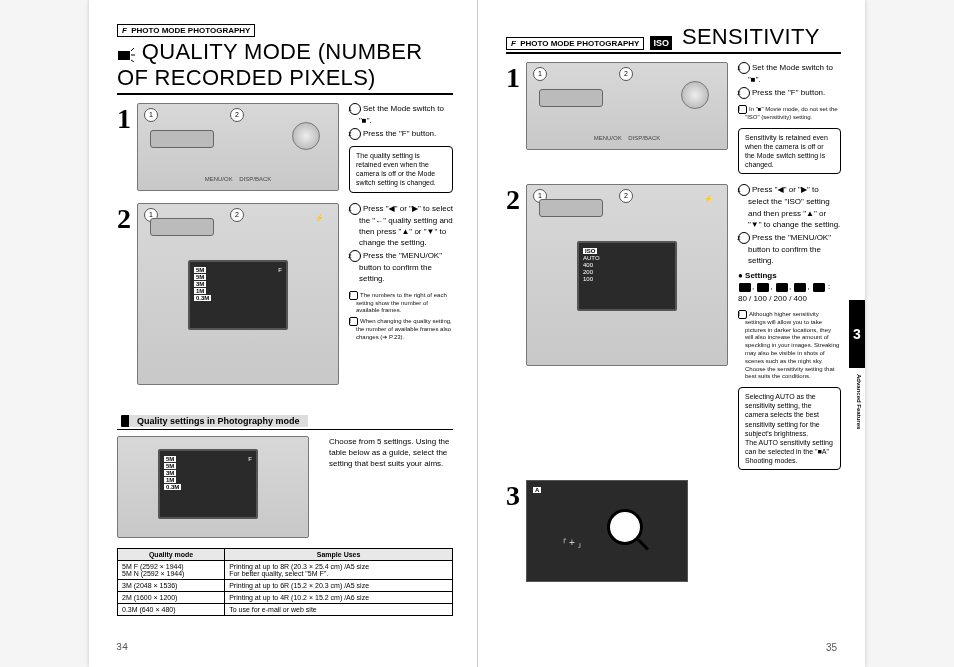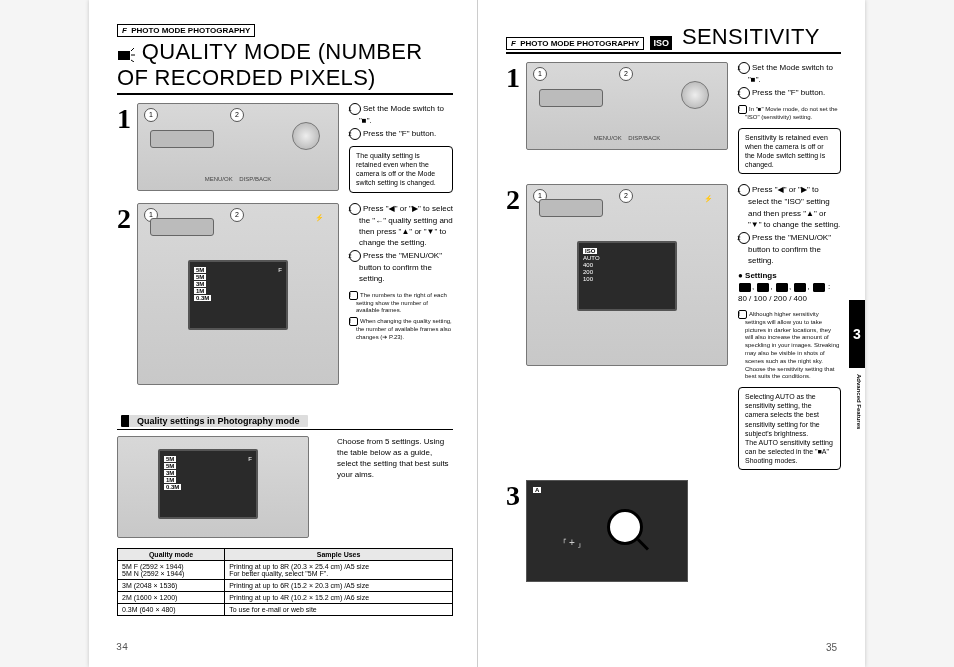--- a/index.html
+++ b/index.html
@@ -159,21 +159,21 @@
   .subhead {
     background: #fff;
     border-bottom: 1px solid #000;
     margin: 28px 0 6px 0;
     padding: 2px 4px;
   }
   .subhead .pill {
     display:inline-block; background:#ddd; border-left:8px solid #000;
     padding:1px 8px; font-weight:bold; font-size:9px; border-radius:1px;
   }
-  .two-col { display:flex; gap:20px; }
+  .two-col { display:flex; gap:12px; }
   .two-col .col-left { width:200px; flex-shrink:0;}
   .two-col .col-right { flex:1; font-size:8px; line-height:1.4; }
   table.quality {
     width: 100%;
     border-collapse: collapse;
     font-size: 7px;
     margin-top: 10px;
   }
   table.quality th, table.quality td {
     border: 1px solid #000;

